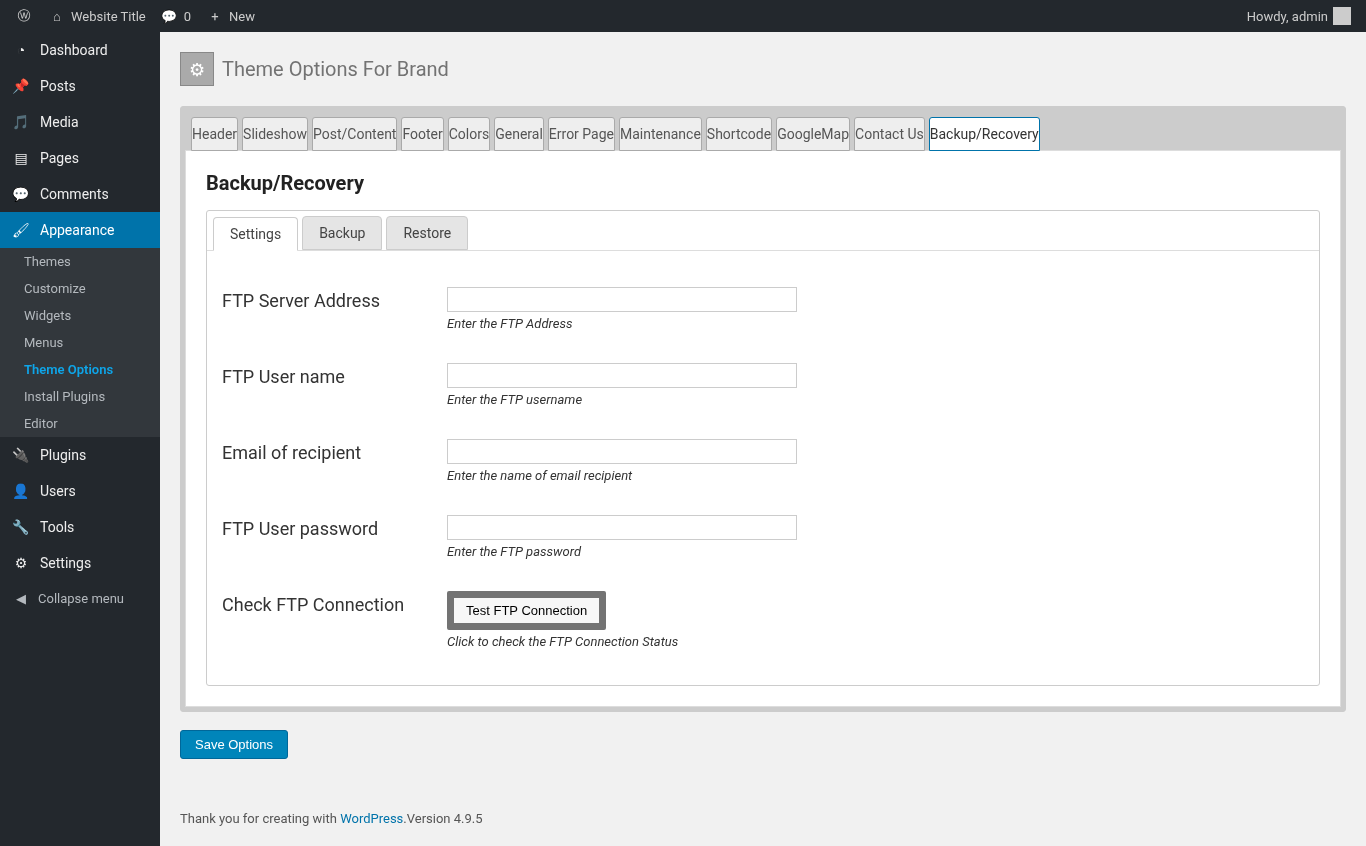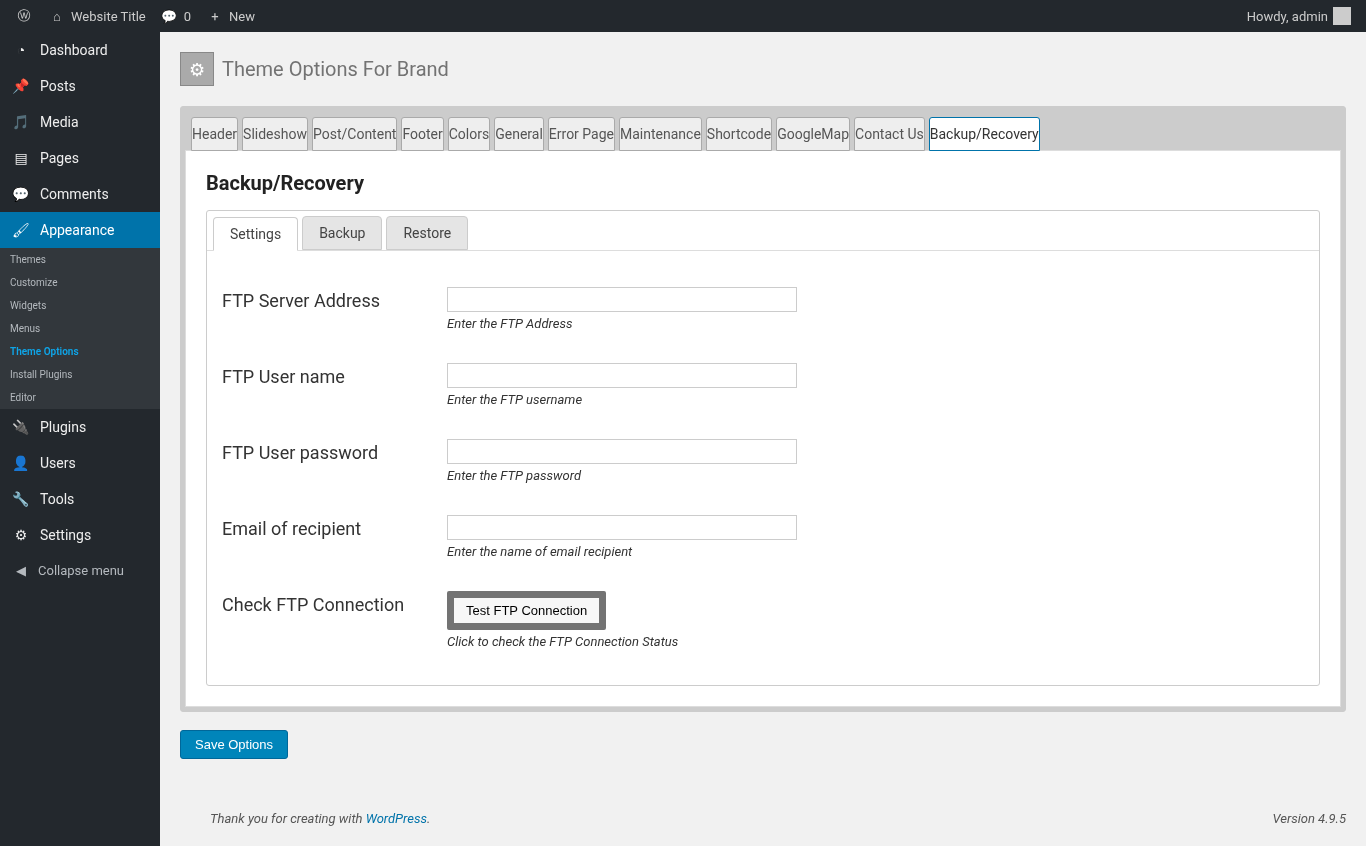--- a/index.html
+++ b/index.html
@@ -8,21 +8,21 @@
 .admin-bar .left { display: flex; align-items: center; gap: 15px; flex: 1; }
 .admin-bar .right { display: flex; align-items: center; gap: 8px; }
 .admin-bar .item { display: flex; align-items: center; gap: 5px; cursor: pointer; }
 .admin-bar .avatar { width: 18px; height: 18px; background: #ccc; }
 .wrapper { display: flex; min-height: calc(100vh - 32px); }
 .sidebar { width: 160px; background: #23282d; color: #eee; display: flex; flex-direction: column; }
 .sidebar .menu-item { display: flex; align-items: center; gap: 10px; padding: 10px 12px; font-size: 14px; color: #eee; cursor: pointer; }
 .sidebar .menu-item.active { background: #0073aa; color: #fff; position: relative; }
 .sidebar .menu-item.active::after { content: ""; position: absolute; right: -8px; top: 50%; transform: translateY(-50%); border: 8px solid transparent; border-right-color: #f1f1f1; }
 .sidebar .submenu { background: #32373c; }
-.sidebar .submenu .sub-item { padding: 6px 10px; font-size: 10px; color: #b4b9be; cursor: pointer; }
+.sidebar .submenu .sub-item { padding: 6px 24px; font-size: 13px; color: #b4b9be; cursor: pointer; }
 .sidebar .submenu .sub-item.current { color: #0ea5e9; font-weight: 600; }
 .sidebar .collapse { padding: 10px 12px; color: #b4b9be; font-size: 13px; display: flex; align-items: center; gap: 8px; cursor: pointer; }
 .main { flex: 1; padding: 20px; display: flex; flex-direction: column; }
 .page-header { display: flex; align-items: center; gap: 8px; margin-bottom: 20px; }
 .page-header .icon-box { width: 34px; height: 34px; background: #aaa; border: 1px solid #888; display: flex; align-items: center; justify-content: center; color: #fff; font-size: 18px; }
 .page-header h1 { font-size: 20px; font-weight: 400; color: #737373; }
 .options-panel { border: 1px solid #ccc; background: #ccc; padding: 4px; border-radius: 3px; }
 .tab-bar { display: flex; flex-wrap: wrap; gap: 4px; padding: 6px 6px 0 6px; background: #ccc; }
 .tab-bar .tab { background: #eee; border: 1px solid #aaa; padding: 8px 0; border-radius: 3px 3px 0 0; font-size: 14px; color: #555; cursor: pointer; }
 .tab-bar .tab.active { background: #fff; border-bottom-color: #fff; border-color: #0073aa; color: #333; }
@@ -33,21 +33,21 @@
 .subtab-row .subtab { padding: 8px 16px; font-size: 14px; background: #e5e5e5; border: 1px solid #ccc; border-radius: 4px 4px 0 0; margin-top: 6px; cursor: pointer; }
 .subtab-row .subtab.active { background: #fff; border-bottom-color: #fff; position: relative; top: 1px; }
 .form-body { padding: 20px 15px; }
 .form-row { display: flex; padding: 16px 0; }
 .form-row .label { width: 225px; font-size: 18px; color: #333; padding-top: 3px; }
 .form-row .field { flex: 1; }
 .form-row input[type=text] { width: 350px; padding: 4px 6px; border: 1px solid #ccc; font-size: 13px; }
 .form-row .hint { font-style: italic; color: #333; font-size: 13px; margin-top: 4px; }
 .test-btn { background: #f7f7f7; border: 7px solid #737373; padding: 5px 12px; font-size: 13px; cursor: pointer; border-radius: 2px; }
 .save-btn { background: #0085ba; border: 1px solid #006799; color: #fff; padding: 6px 14px; font-size: 13px; border-radius: 3px; cursor: pointer; margin-top: 18px; align-self: flex-start; }
-.footer { display: flex; justify-content: space-between; font-size: 13px; font-style: italic; color: #555; padding: 20px 0 0; margin-top: auto; margin-left: 30px; }
+.footer { display: flex; justify-content: flex-start; font-size: 13px; color: #555; padding: 20px 0 0; margin-top: auto; }
 .footer a { color: #0073aa; text-decoration: none; }
 .ic { width: 18px; display: inline-block; text-align: center; }
 </style>
 </head>
 <body>
 
 <div class="admin-bar">
   <div class="left">
     <span class="item">
         <span class="ic">ⓦ</span>
@@ -171,31 +171,31 @@
               </div>
             </div>
             <div class="form-row">
               <div class="label">FTP User name</div>
               <div class="field">
                 <input type="text" style="">
                 <div class="hint">Enter the FTP username</div>
               </div>
             </div>
             <div class="form-row">
+              <div class="label">Email of recipient</div>
+              <div class="field">
+                <input type="text" style="">
+                <div class="hint">Enter the name of email recipient</div>
+              </div>
+            </div>
+            <div class="form-row">
               <div class="label">FTP User password</div>
               <div class="field">
                 <input type="text" style="">
                 <div class="hint">Enter the FTP password</div>
-              </div>
-            </div>
-            <div class="form-row">
-              <div class="label">Email of recipient</div>
-              <div class="field">
-                <input type="text" style="">
-                <div class="hint">Enter the name of email recipient</div>
               </div>
             </div>
             <div class="form-row">
               <div class="label">Check FTP Connection</div>
               <div class="field">
                 <button class="test-btn">Test FTP Connection</button>
                 <div class="hint">Click to check the FTP Connection Status</div>
               </div>
             </div>
           </div>

